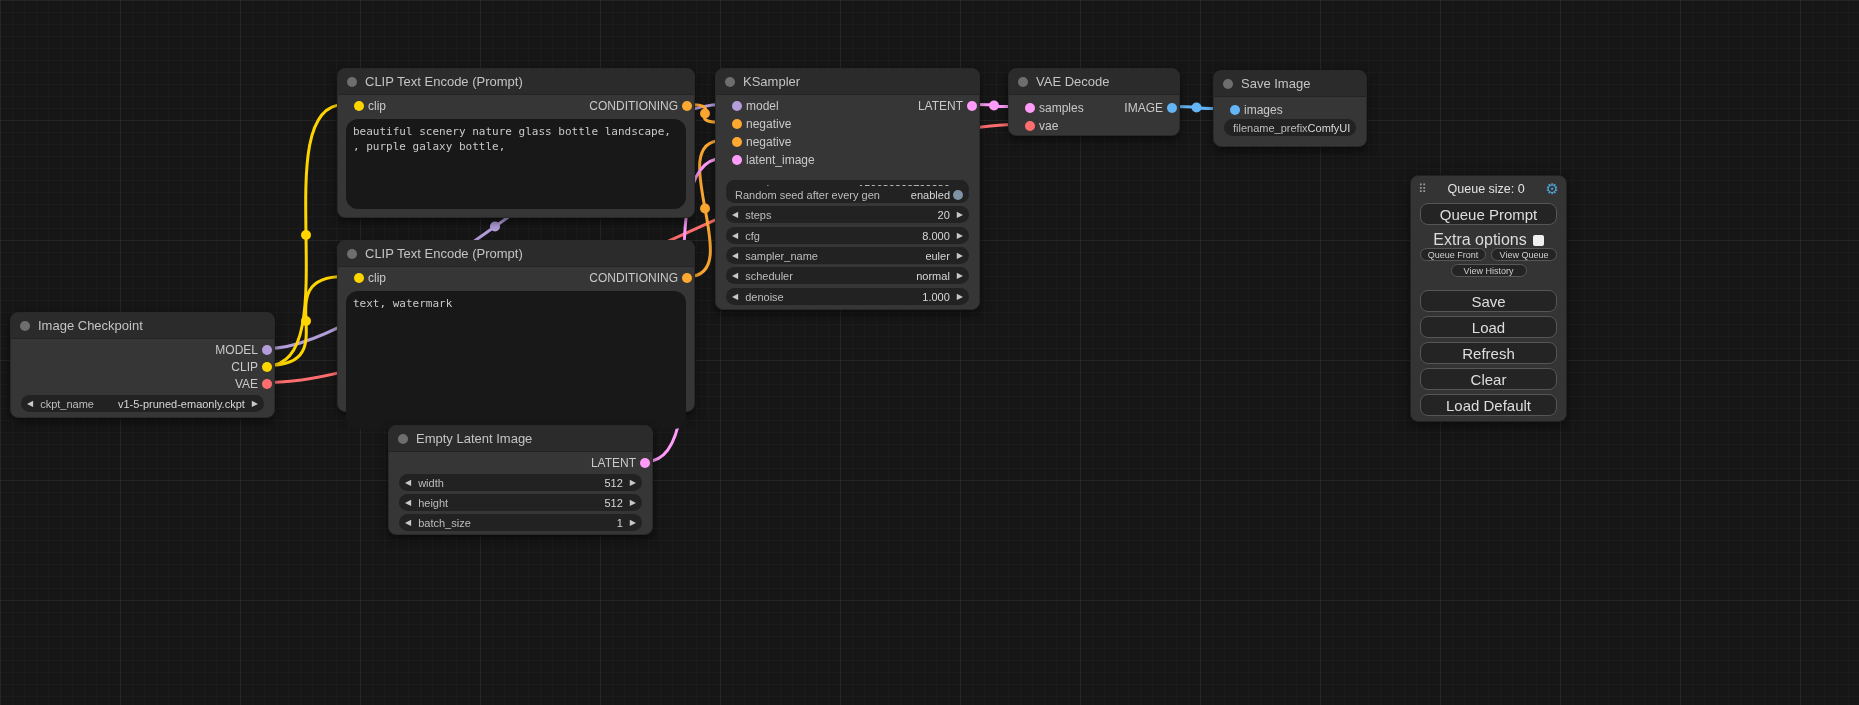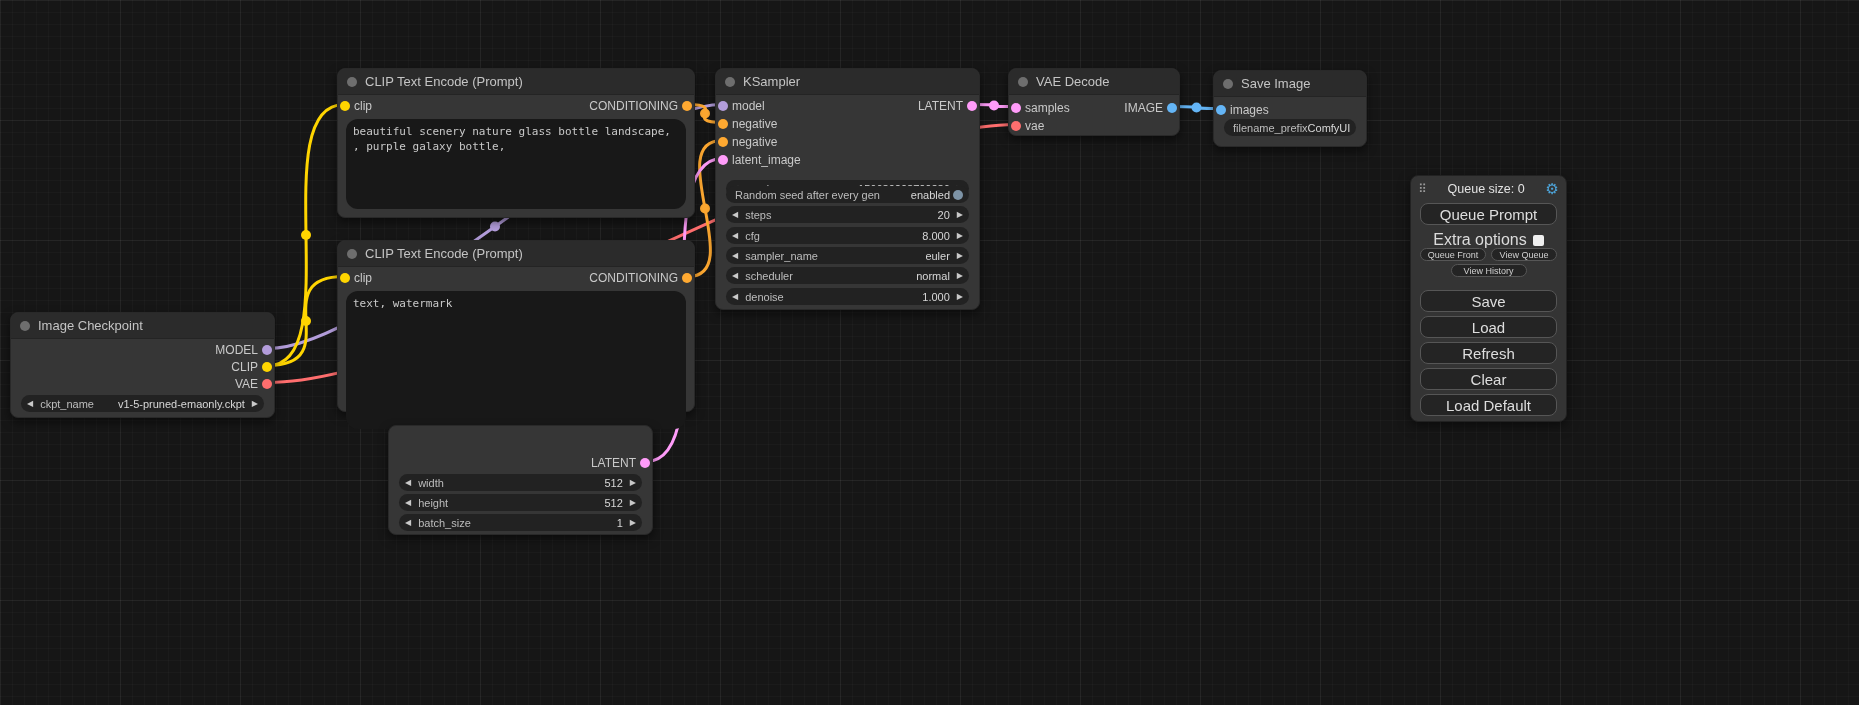--- a/index.html
+++ b/index.html
@@ -29,21 +29,21 @@
   .node-title {
     position: absolute; left: 0; right: 0; top: 0; height: 26px;
     background: #2b2b2b;
     border-radius: 7px 7px 0 0;
     border-bottom: 1px solid #242424;
     display: flex; align-items: center; gap: 8px; padding: 0 9px;
   }
   .tdot { width: 10px; height: 10px; border-radius: 50%; background: #6e6e6e; flex: none; }
   .ttext { font-size: 13px; color: #c4c4c4; white-space: nowrap; overflow: hidden; }
 
-  .srow { position: absolute; left: 0; right: 0; height: 17px; padding-left: 31px; }
+  .srow { position: absolute; left: 14px; right: 0; height: 17px; padding-left: 31px; }
   .port { position: absolute; top: 50%; transform: translateY(-50%); width: 10px; height: 10px; border-radius: 50%; }
   .port.in  { left: 2px; }
   .port.out { right: 2px; }
   .slot-label { position: absolute; top: 50%; transform: translateY(-50%); font-size: 12px; color: #c9c9c9; white-space: nowrap; }
   .slot-label.in  { left: 16px; }
   .slot-label.out { right: 16px; }
 
   .widget {
     position: absolute; left: 10px; right: 10px; height: 17px;
     background: #222222; border-radius: 9px;
@@ -170,20 +170,24 @@
   <div class="srow" style="top:28px">
     <span class="port in" style="background: rgb(255, 213, 0);"></span>
     <span class="slot-label in">clip</span>
     <span class="slot-label out">CONDITIONING</span>
     <span class="port out" style="background: rgb(255, 169, 49);"></span>
   </div>
   <div class="prompt-box" style="top:50px;height:138px">text, watermark</div>
 </div>
 
 <div class="node" style="left:388px;top:425px;width:265px;height:110px">
+  <div class="node-title">
+    <span class="tdot"></span>
+    <span class="ttext">Empty Latent Image</span>
+  </div>
   <div class="srow" style="top:28px">
     <span class="slot-label out">LATENT</span>
     <span class="port out" style="background: rgb(255, 156, 249);"></span>
   </div>
   <div class="widget" style="top:48px">
     <span class="arrow-l"></span>
     <span class="wlabel">width</span>
     <span class="wvalue">512</span>
     <span class="arrow-r"></span>
   </div>

